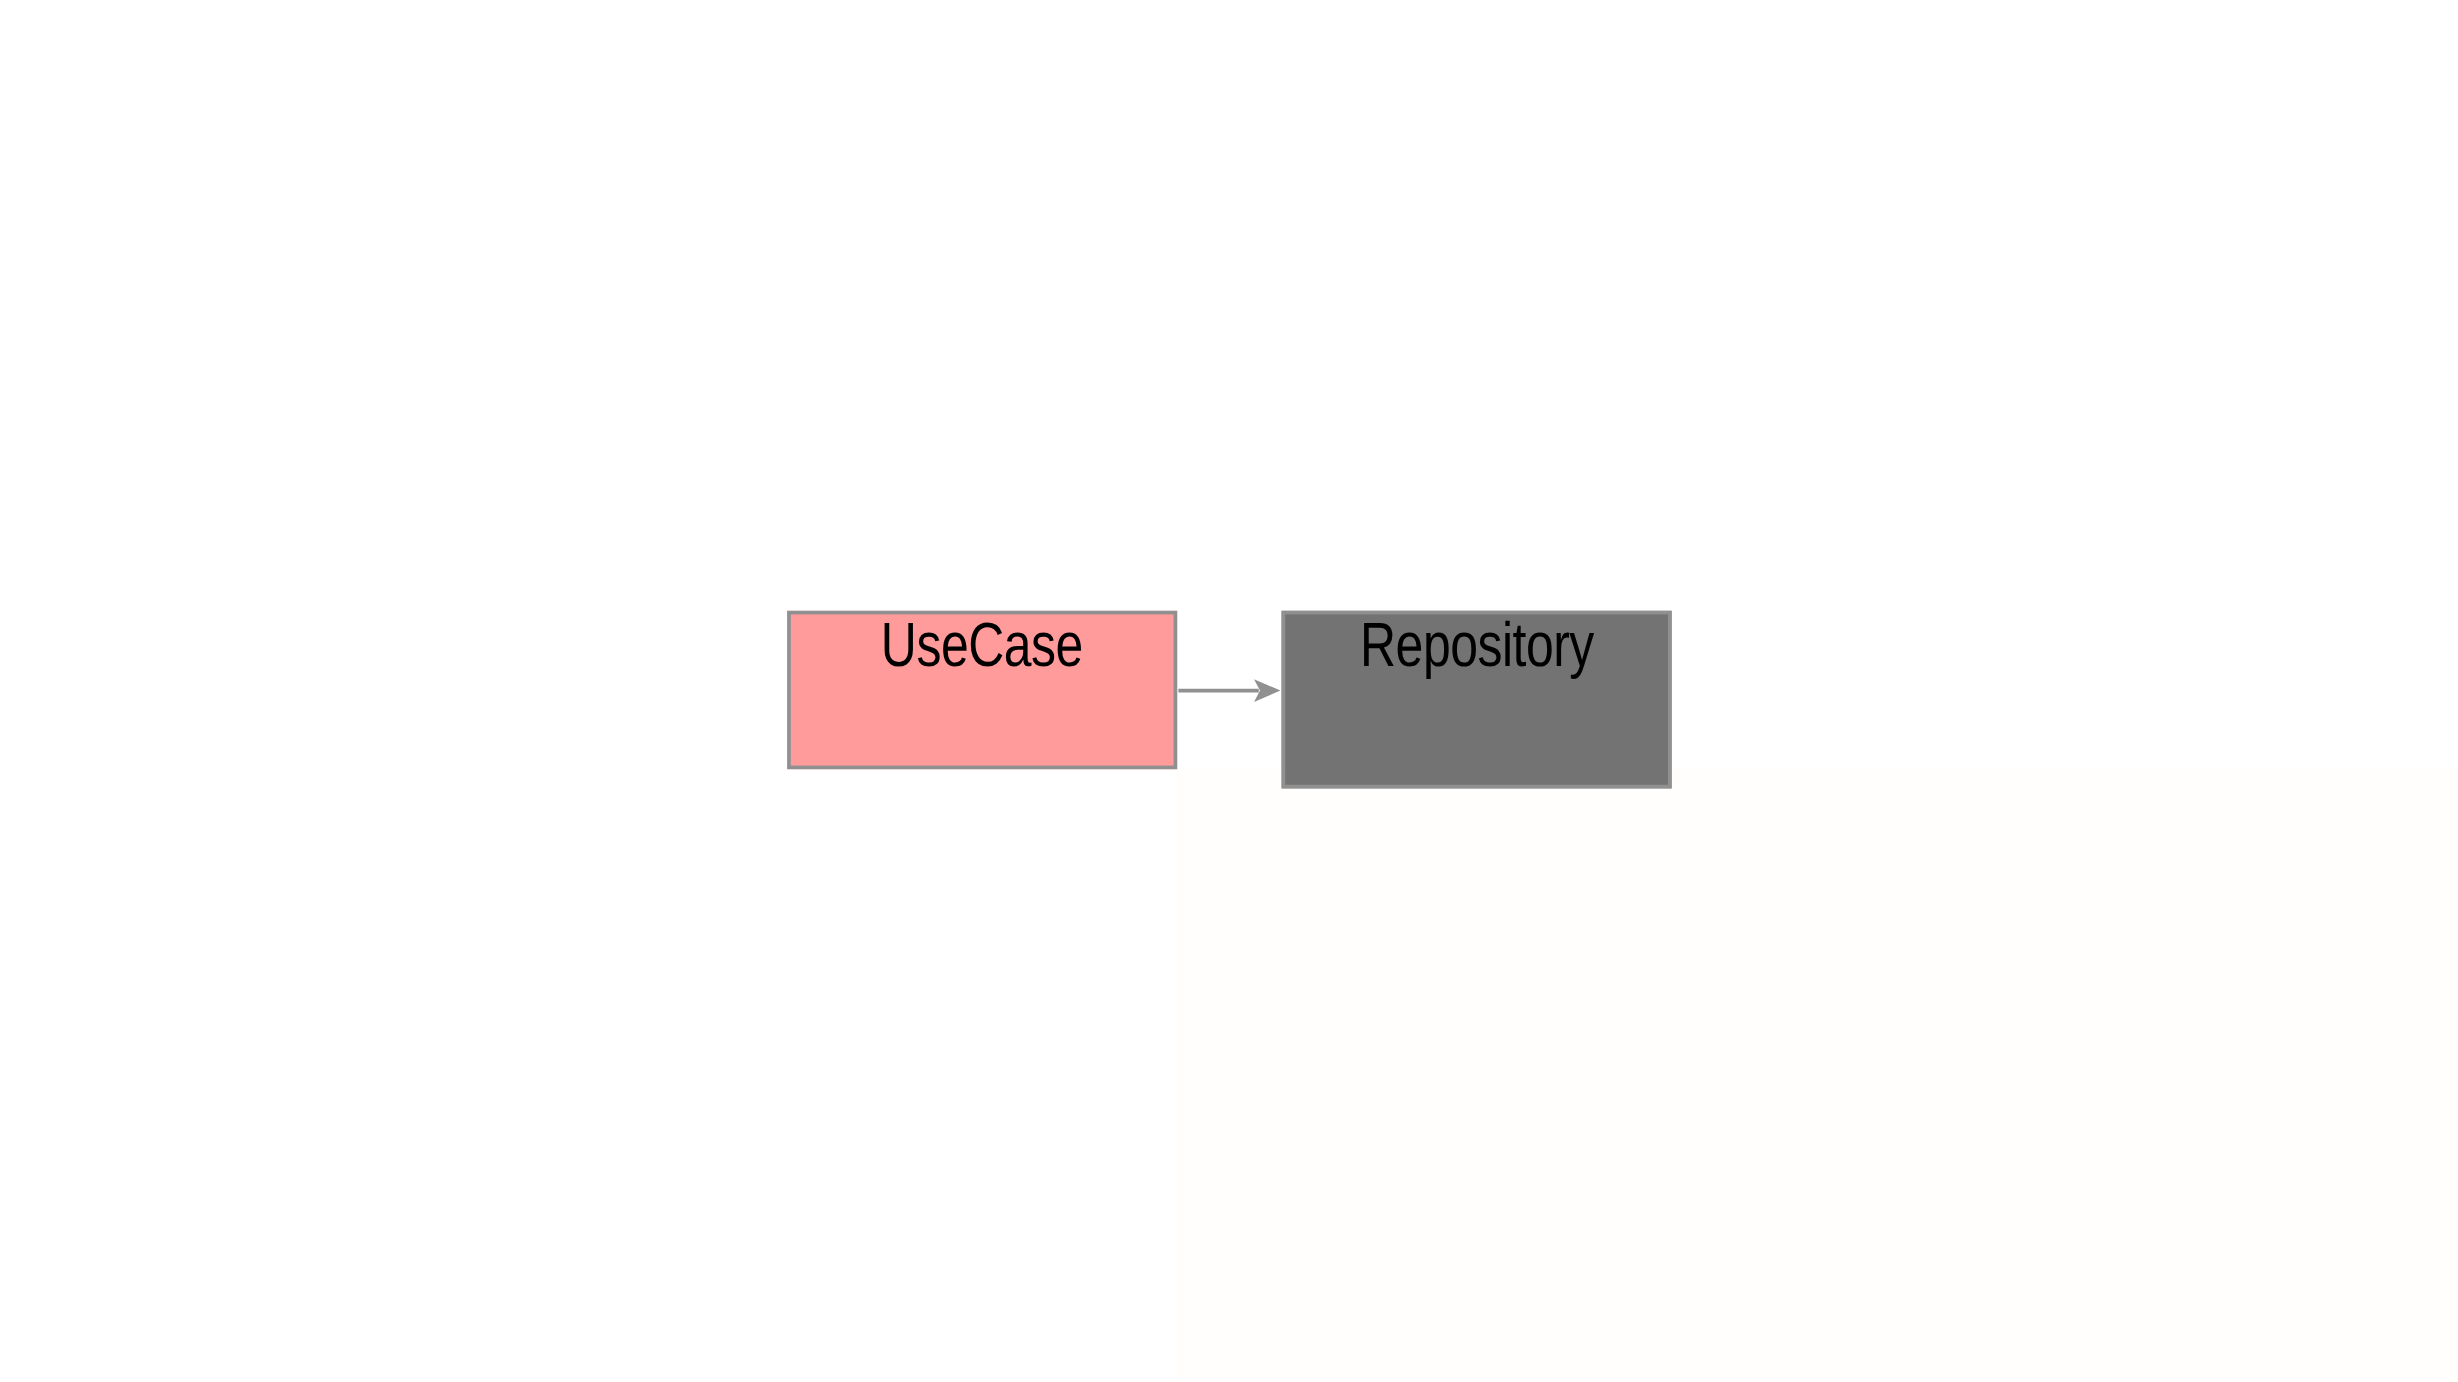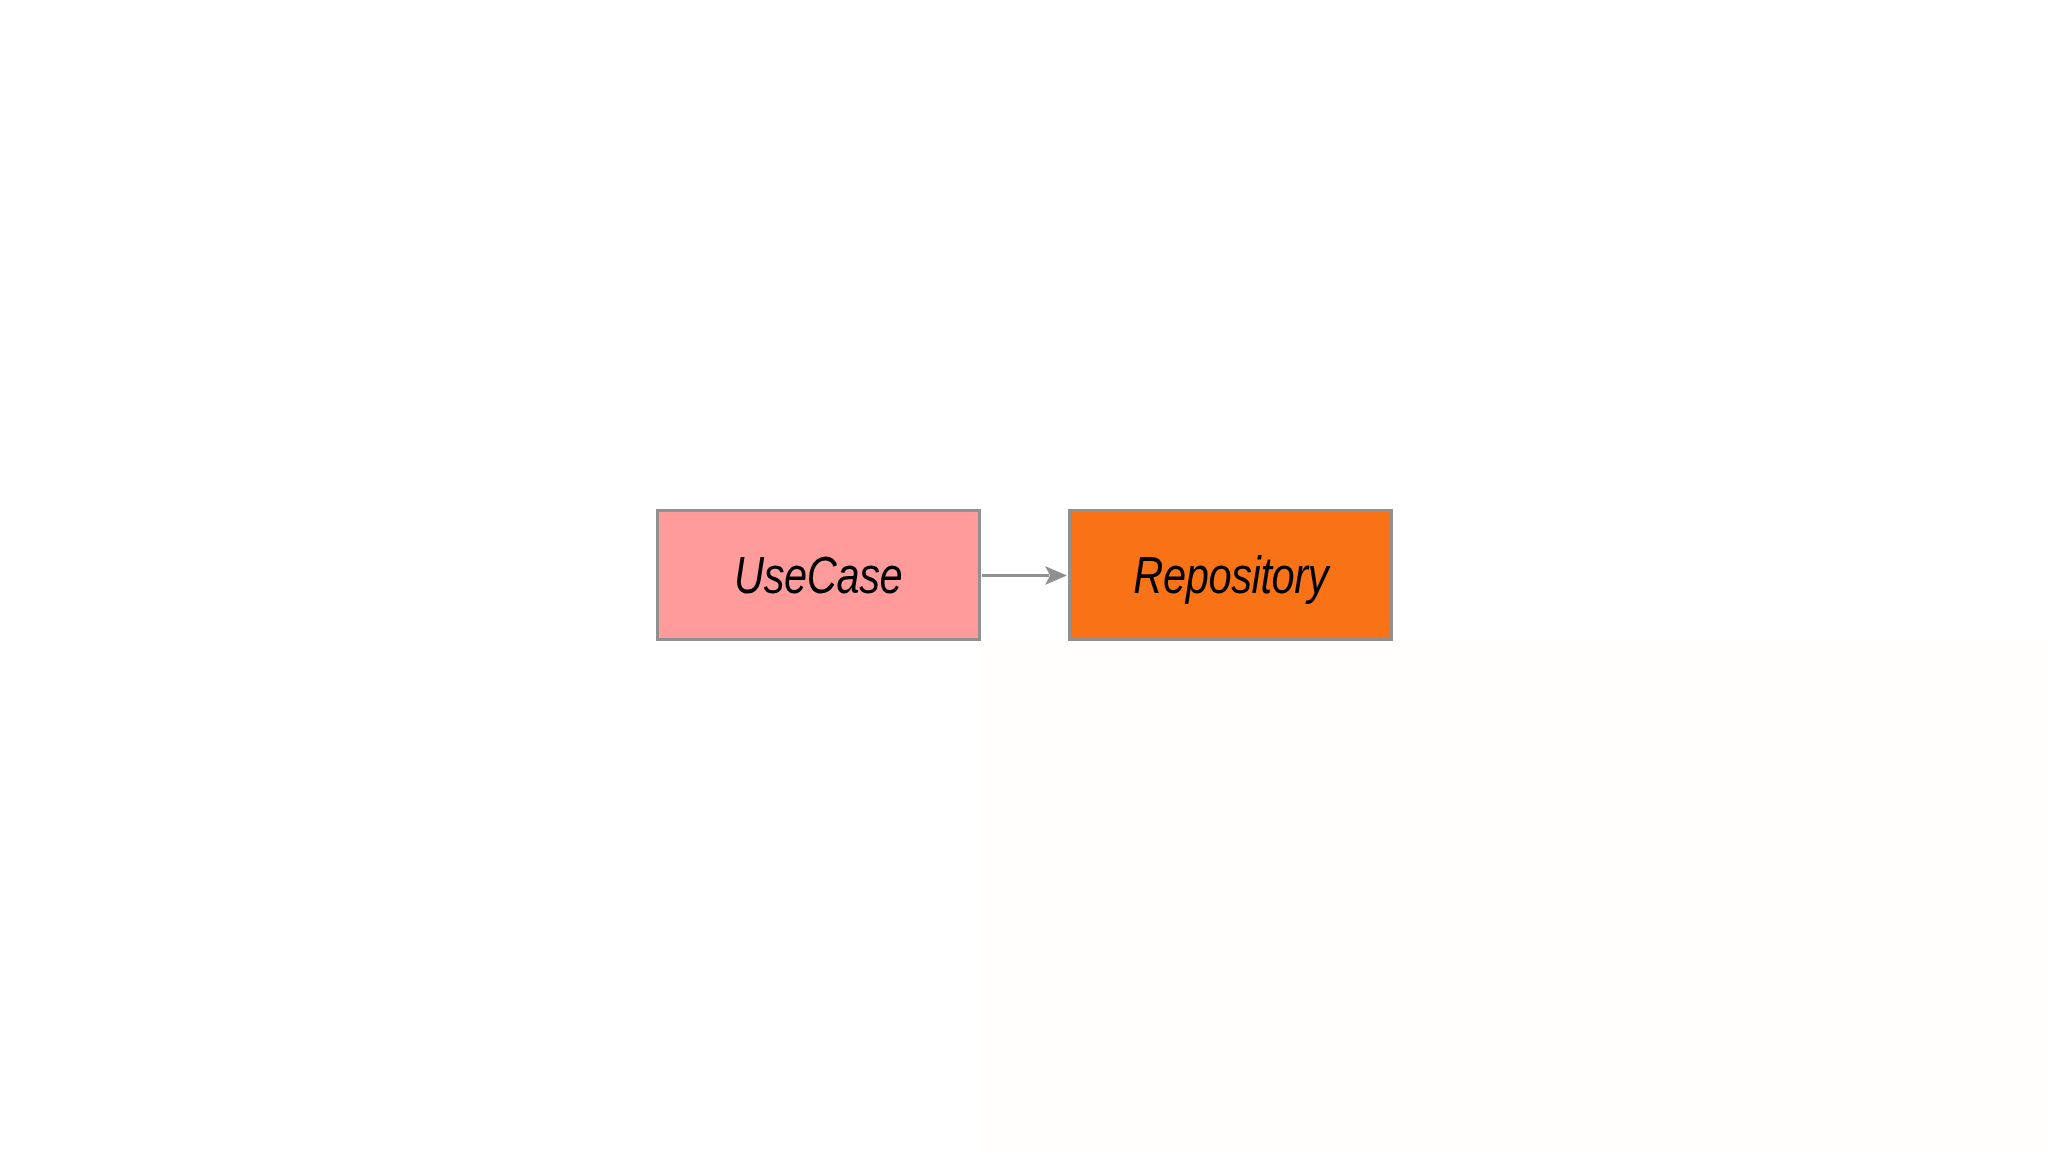--- a/index.html
+++ b/index.html
@@ -37,24 +37,23 @@
     left: 0;
     top: 0;
     width: 2048px;
     height: 1152px;
   }
 
   .node {
     position: absolute;
     box-sizing: border-box;
     display: flex;
-    align-items: center;
+    align-items: flex-start;
     justify-content: center;
     border: 3px solid #909090;
-    font-style: italic;
   }
 
   .node-label {
     color: #000000;
     font-family: "Liberation Sans Narrow", "Liberation Sans", "DejaVu Sans Condensed", sans-serif;
     font-size: 52px;
     font-weight: 400;
     line-height: 1;
     letter-spacing: -0.5px;
     transform: scaleX(0.80);
@@ -67,22 +66,22 @@
     top: 509px;
     width: 325px;
     height: 132px;
     background: #ff9b9b;
   }
 
   #node-repository {
     left: 1068px;
     top: 509px;
     width: 325px;
-    height: 132px;
-    background: #f97316;
+    height: 148px;
+    background: #737373;
   }
 
   .edge-svg {
     position: absolute;
     left: 0;
     top: 0;
     width: 2048px;
     height: 1152px;
     overflow: visible;
     pointer-events: none;

